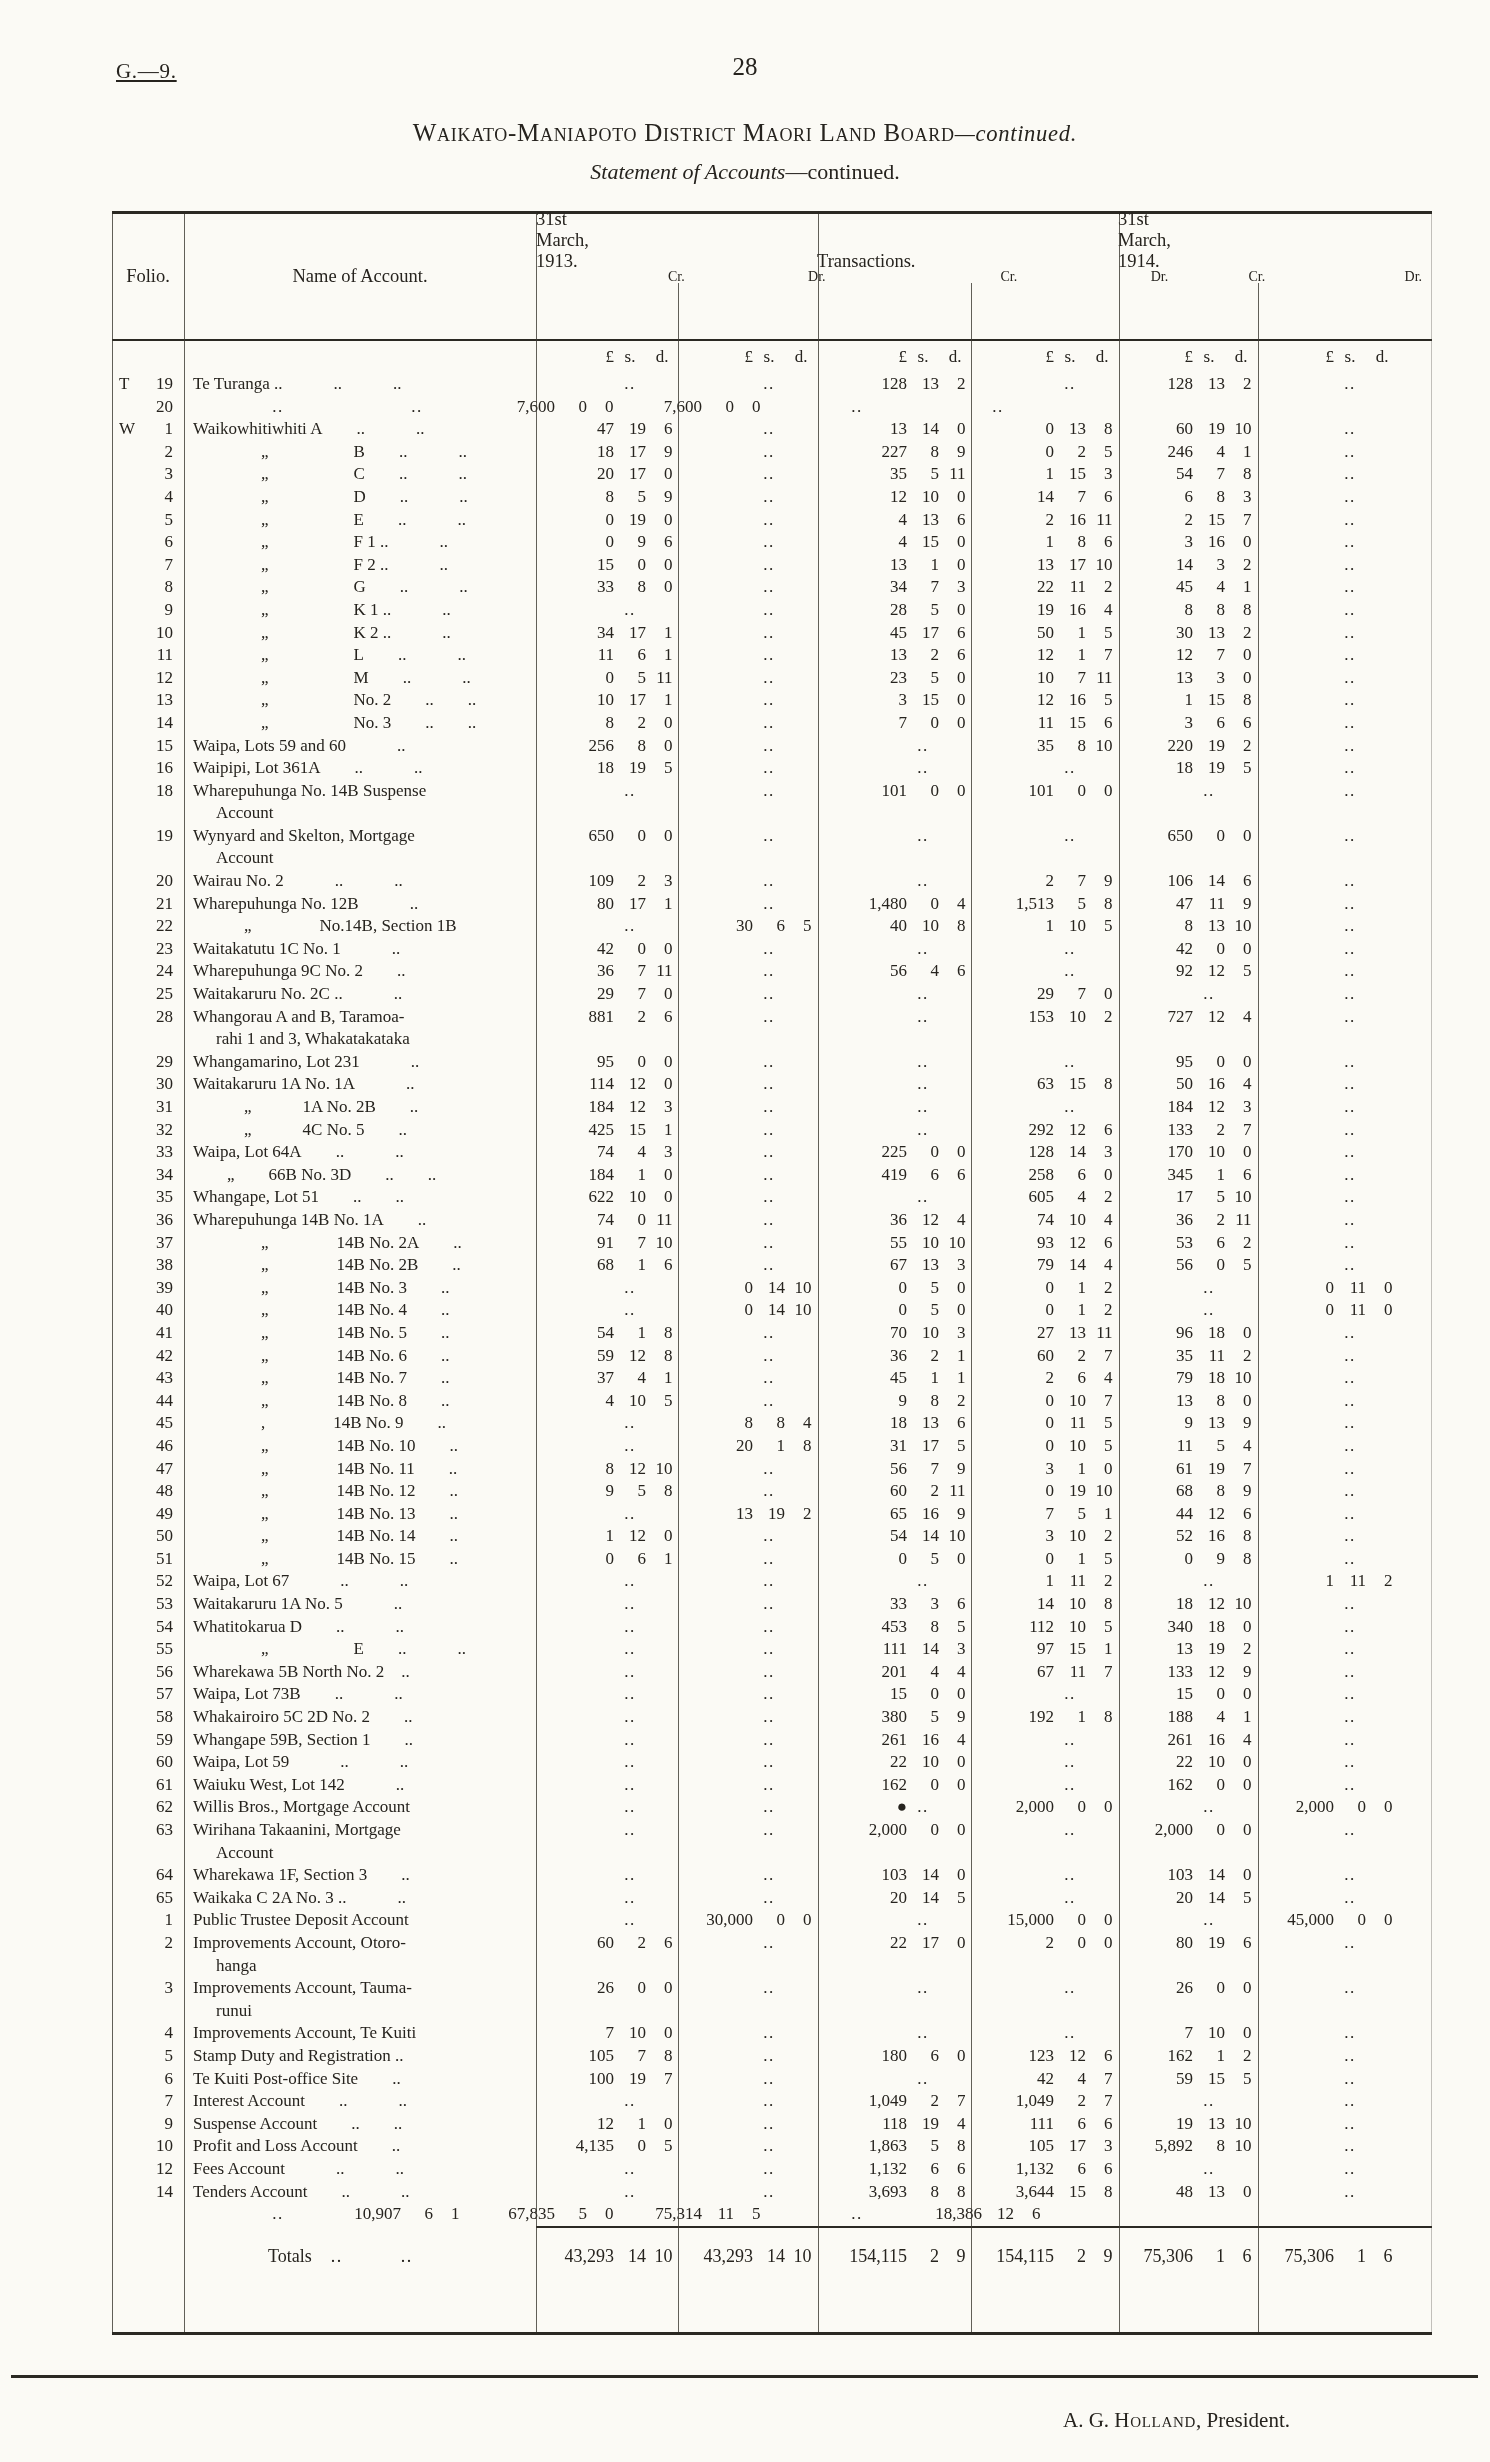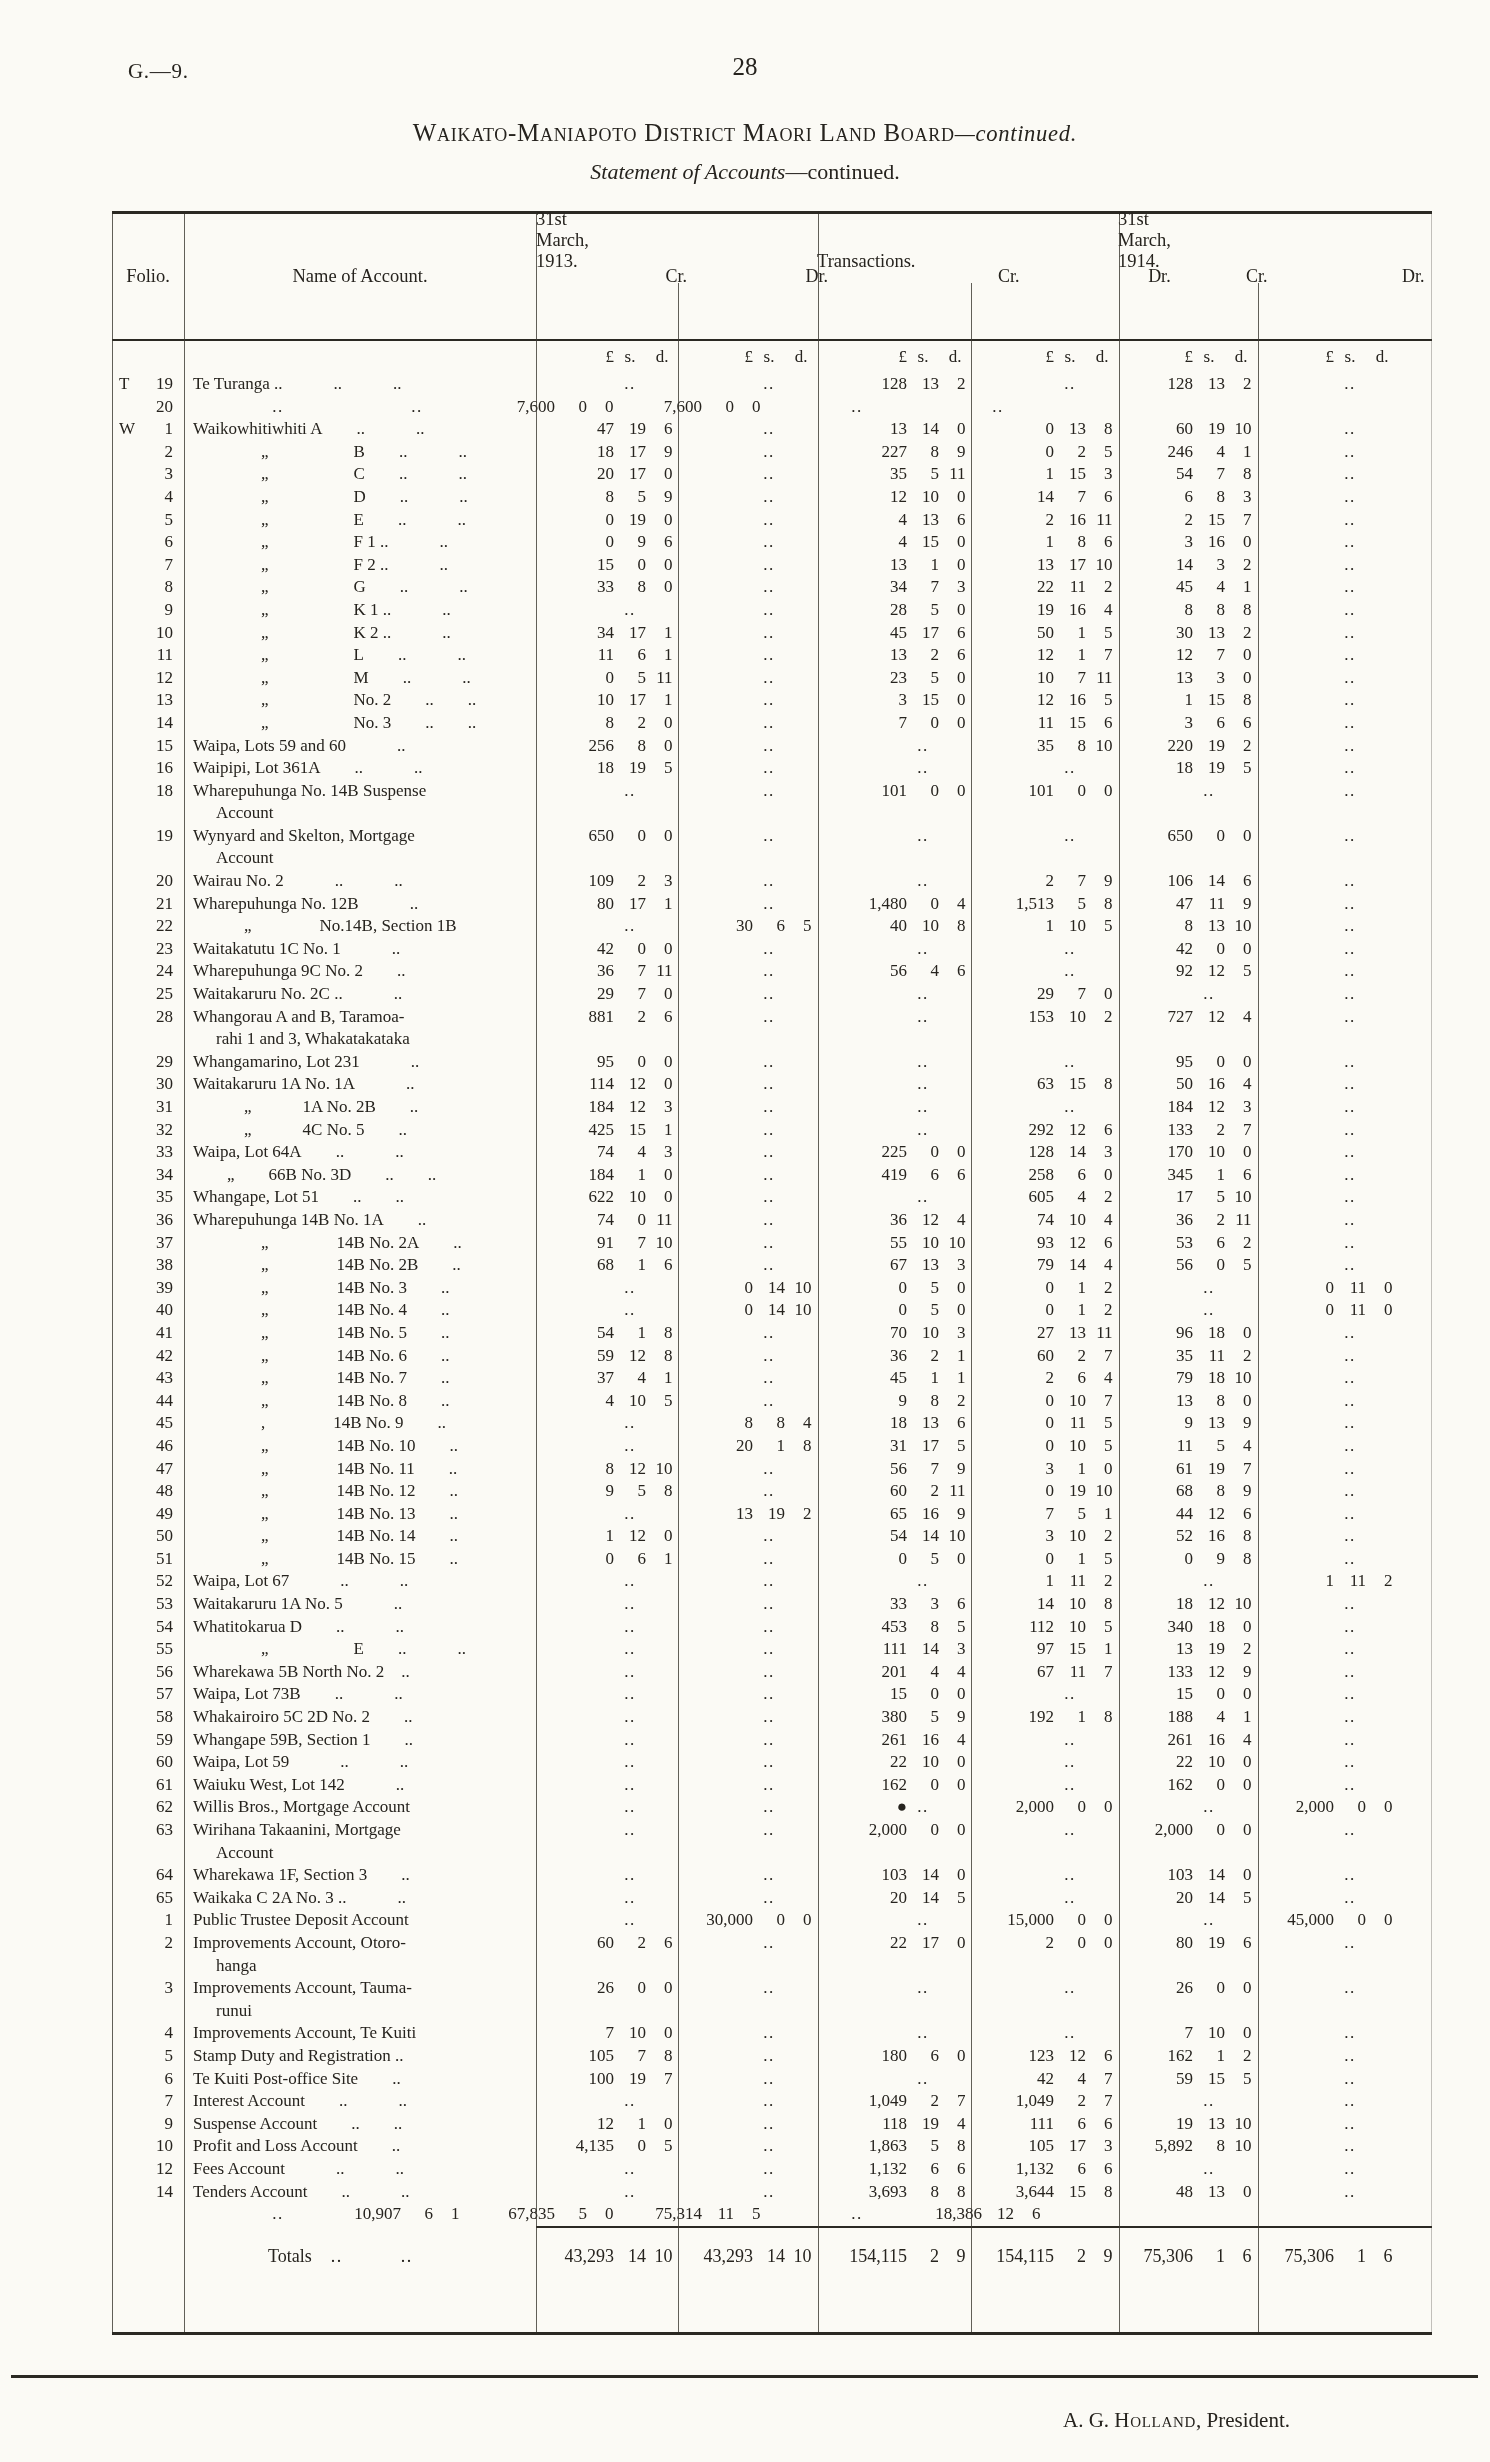--- a/index.html
+++ b/index.html
@@ -3,21 +3,21 @@
 <meta charset="utf-8">
 <style>
   * { margin:0; padding:0; box-sizing:border-box; }
   html,body { width:1490px; height:2462px; }
   body {
     position:relative;
     background:#fbfaf5;
     color:#26231e;
     font-family:"Liberation Serif", serif;
   }
-  .doc-ref { position:absolute; left:128px; top:59px; font-size:21px; letter-spacing:0.7px; }
+  .doc-ref { position:absolute; left:116px; top:59px; font-size:21px; letter-spacing:0.7px;text-decoration:underline; }
   .page-num { position:absolute; left:0; top:53px; width:100%; text-align:center; font-size:25px; }
   .title { position:absolute; top:119px; width:100%; text-align:center; font-size:25px; font-variant:small-caps; letter-spacing:0.7px; }
   .title .cont { font-style:italic; font-variant:normal; font-size:22.6px; }
   .subtitle { position:absolute; top:159px; width:100%; text-align:center; font-size:22px; }
   .subtitle .it { font-style:italic; }
 
   .table { position:absolute; left:112px; top:211px; width:1320px; height:2124px;
            border-top:3.4px solid #2b2923; border-bottom:3.4px solid #2b2923; }
 
   .vline { position:absolute; bottom:0; width:1.4px; background:#3b3831; opacity:.8; }
@@ -26,21 +26,21 @@
   .vline.faint { opacity:.3; width:1.4px; }
 
   .thead { position:relative; height:127px; display:grid;
            grid-template-columns:72px 352px 281px 301px 313px;
            border-bottom:2.7px solid #2b2923; font-size:18.5px; }
   .h-cell { display:flex; align-items:center; justify-content:center; text-align:right; }
   .h-group { display:flex; flex-direction:row; }
   .h-glabel { height:63px; display:flex; align-items:flex-end; justify-content:center; padding-bottom:5.5px; }
   .h-rule { height:2.1px; margin:0 8.2px; background:#2b2923; }
   .h-rule.none { background:transparent; }
-  .h-crdr { flex:1; display:grid; font-size:18px; }
+  .h-crdr { flex:1; display:grid; font-size:14px; }
   .g1 .h-crdr { grid-template-columns:142px 139px; }
   .g2 .h-crdr { grid-template-columns:154px 147px; }
   .g3 .h-crdr { grid-template-columns:139px 174px; }
   .h-crdr div { display:flex; align-items:center; justify-content:center; }
 
   .unitrow { display:flex; height:32px; font-size:17px; align-items:center; }
   .sp-folio { width:72px; } .sp-name { width:352px; }
 
   .trow { display:flex; font-size:17px; line-height:22.6px; }
   .c-folio { width:72px; display:flex; padding-right:11px; justify-content:flex-end; }

